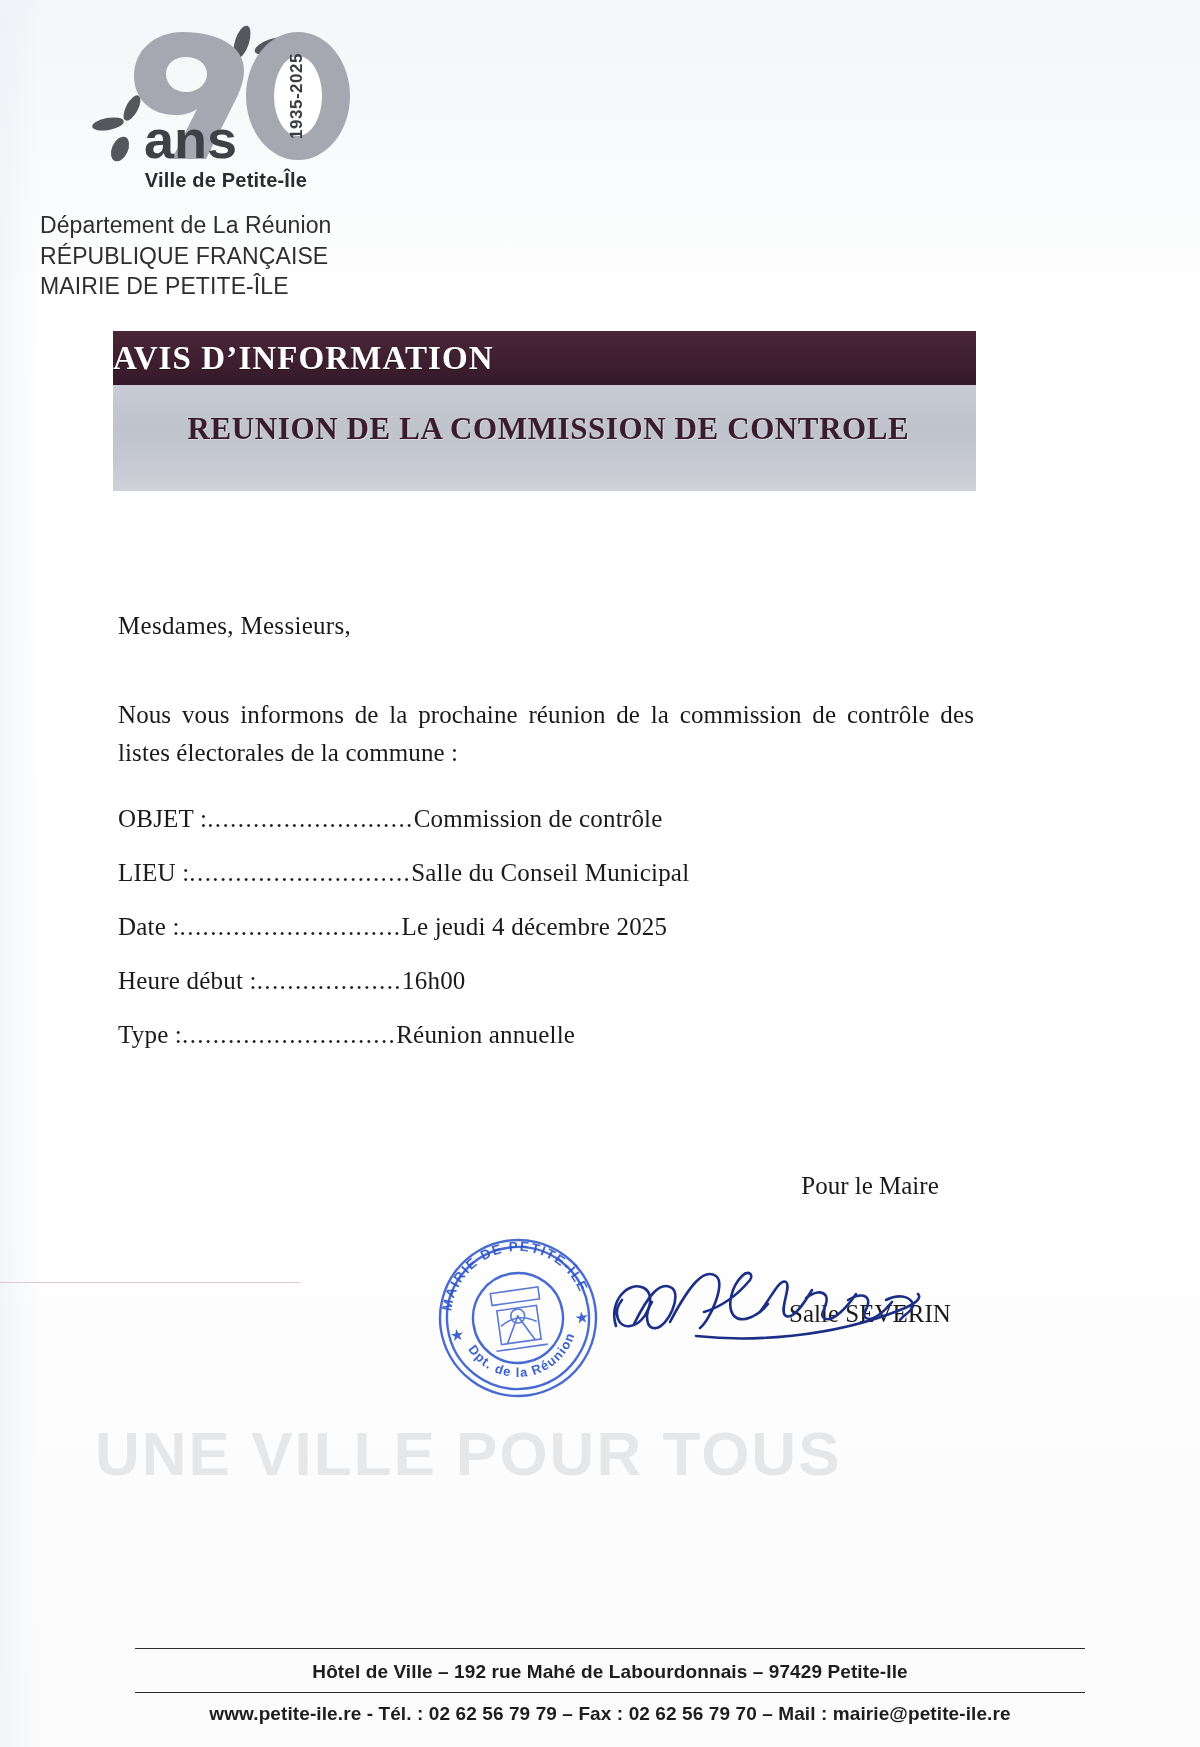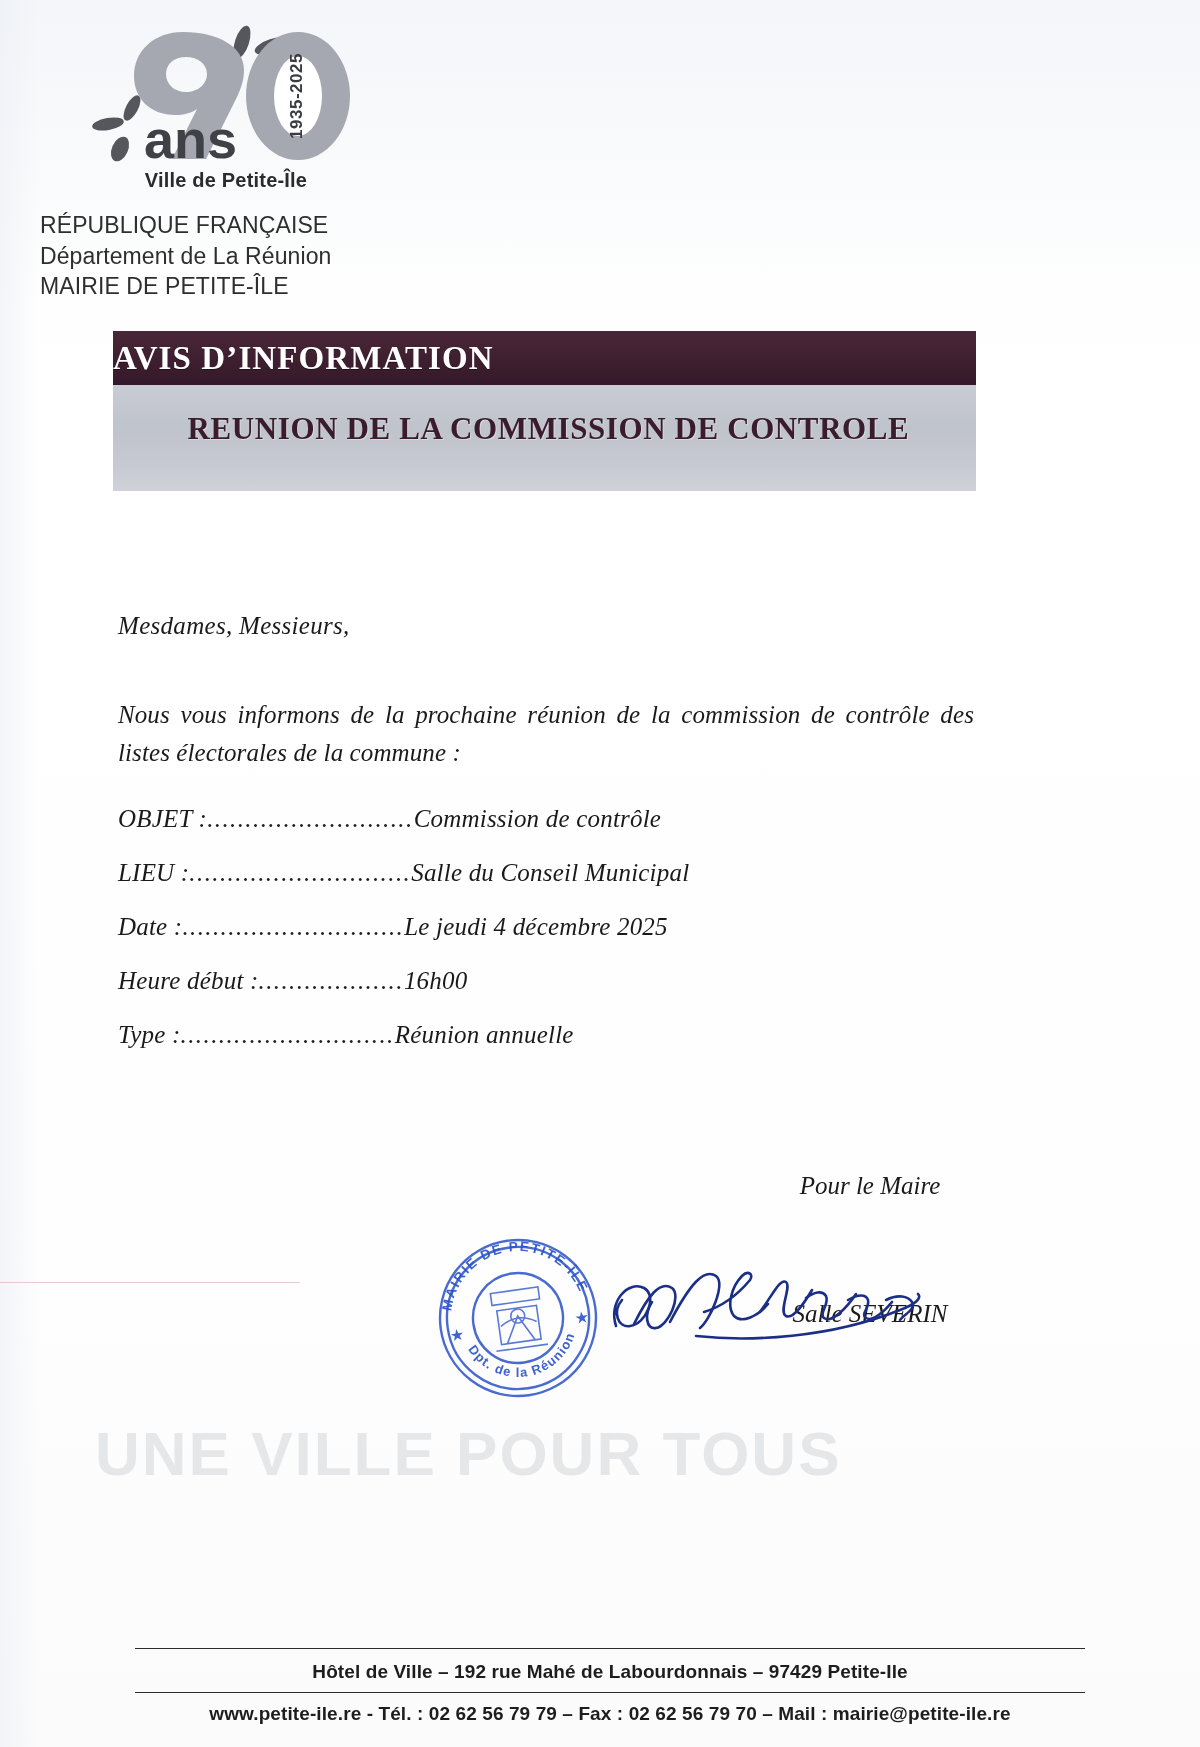--- a/index.html
+++ b/index.html
@@ -117,21 +117,20 @@
     text-shadow: 1px 1px 0 rgba(255,255,255,0.35);
     white-space: nowrap;
   }
 
   
   .body-block {
     position: absolute;
     left: 118px;
     top: 612px;
     width: 856px;
-    font-style: italic;
   }
   .salutation {
     font-size: 25px;
     letter-spacing: 0.3px;
   }
   .intro {
     margin-top: 56px;
     font-size: 25px;
     line-height: 1.5;
     text-align: justify;
@@ -156,21 +155,20 @@
   .field-value { }
 
   
   .sign-block {
     position: absolute;
     right: 120px;
     top: 1172px;
     width: 420px;
     text-align: center;
     font-size: 25px;
-    font-style: italic;
   }
   .sign-line-2 { margin-top: 48px; }
   .sign-name { margin-top: 100px; font-size: 25px; }
 
   
   .stamp {
     position: absolute;
     left: 432px;
     top: 1232px;
     width: 172px;
@@ -265,22 +263,22 @@
 
         <text x="222" y="78" transform="rotate(-90 222 78)" text-anchor="middle" dominant-baseline="middle" font-family="'Liberation Sans', sans-serif" font-size="17" font-weight="700" letter-spacing="0.5" fill="#3a3c42">1935-2025</text>
 
         <text x="68" y="140" font-family="'Liberation Sans', sans-serif" font-size="54" font-weight="700" fill="#3f4147">ans</text>
       </svg>
     </div>
     <div class="logo-caption">Ville de Petite-Île</div>
   </div>
 
   <div class="admin-header">
+    <div>Département de La Réunion</div>
     <div>RÉPUBLIQUE FRANÇAISE</div>
-    <div>Département de La Réunion</div>
     <div>MAIRIE DE PETITE-ÎLE</div>
   </div>
 
   <div class="banner-wrap">
     <div class="banner-dark">
       <span class="title">AVIS D’INFORMATION</span>
     </div>
     <div class="banner-grey">
       <div class="subtitle-1">REUNION DE LA COMMISSION DE CONTROLE</div>
     </div>

